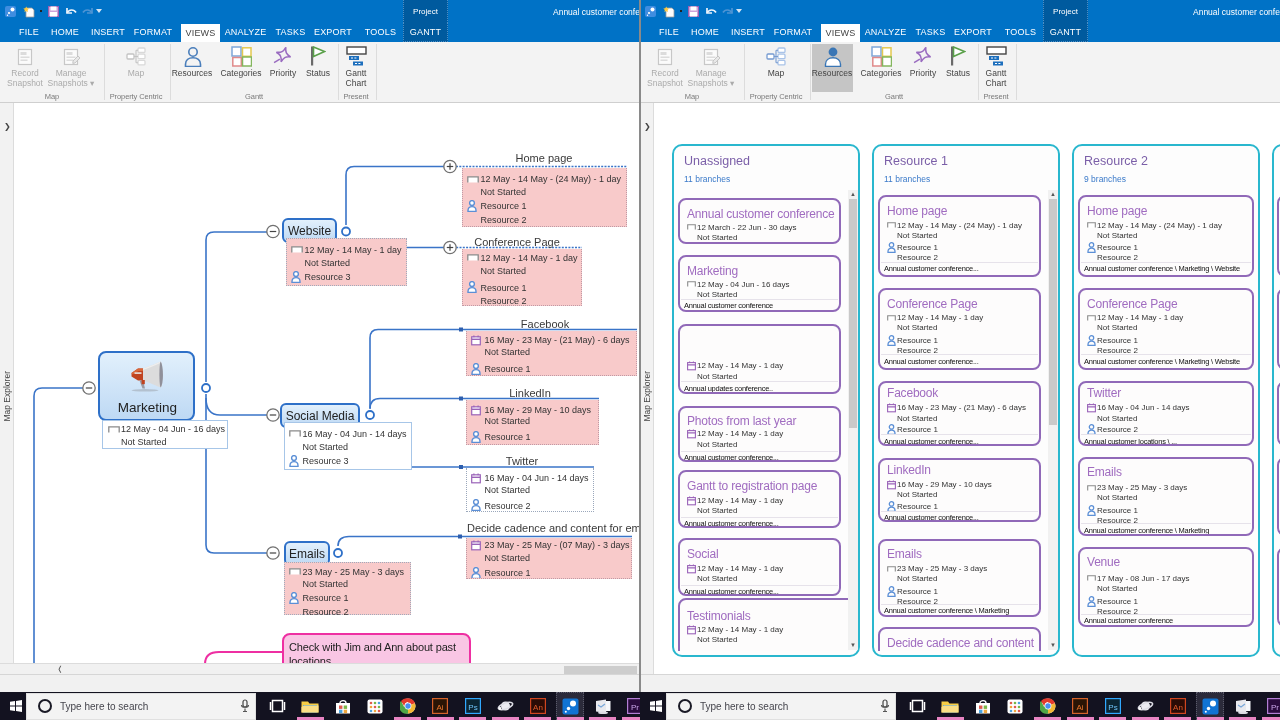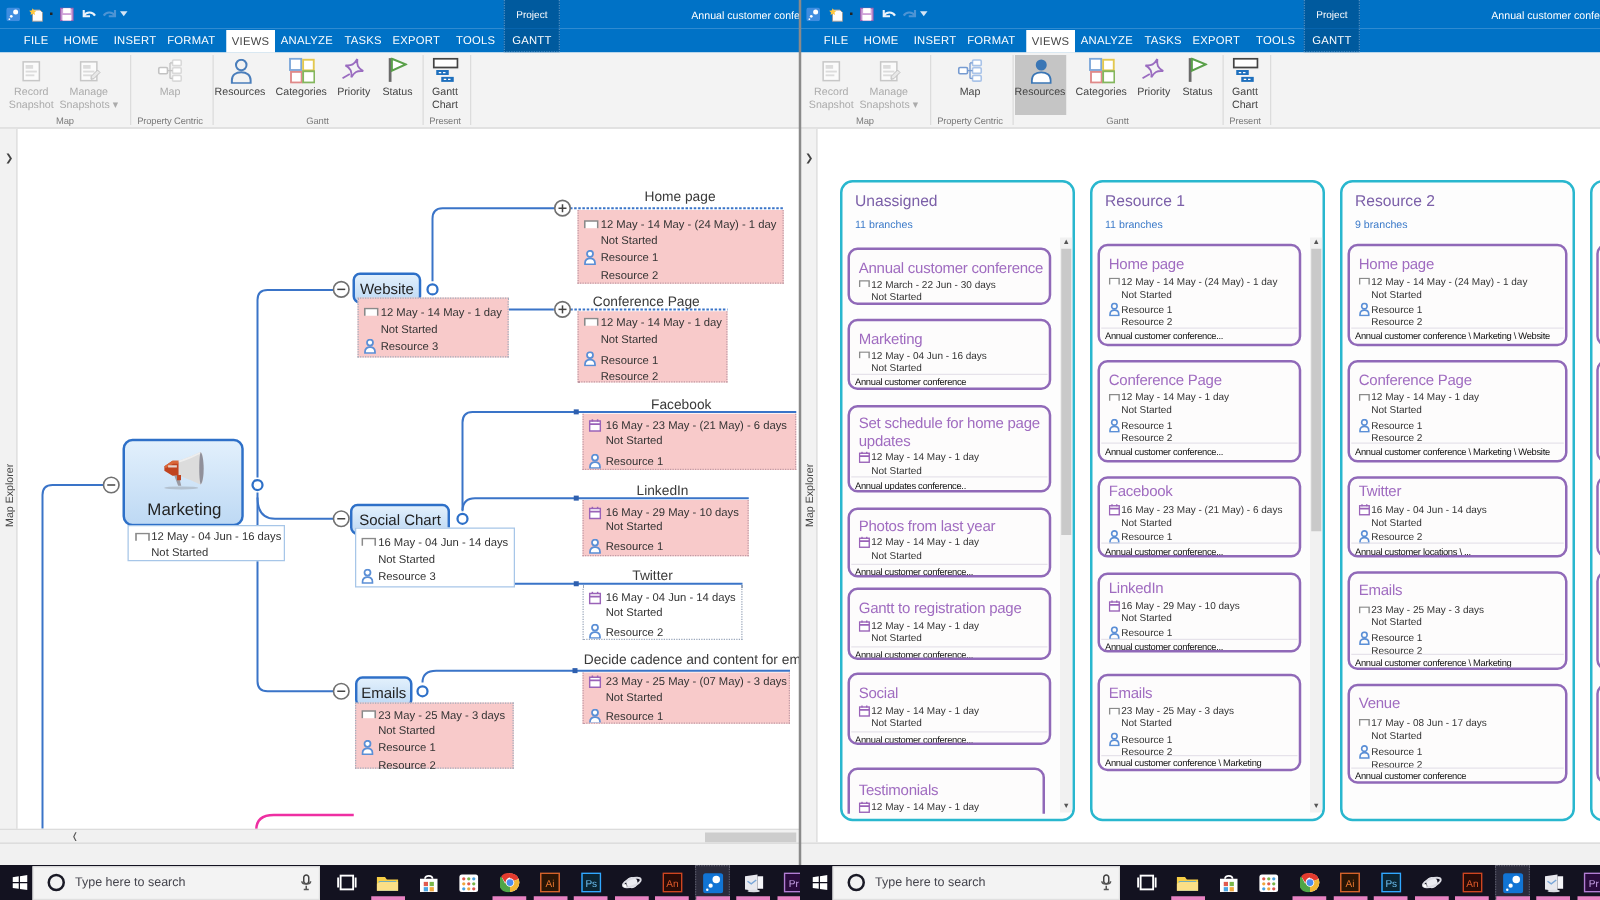--- a/index.html
+++ b/index.html
@@ -211,21 +211,21 @@
           <path d="M0.8,6.5 V0.8 H11.2 V6.5" fill="#fff" stroke="#8a8a8a" stroke-width="1.3"></path>
         </svg>
         <div class="irow" style="left:17.5px;top:5.5px">12 May - 14 May - 1 day</div>
         <div class="irow" style="left:17.5px;top:18.5px">Not Started</div>
         <svg class="abs" style="left:4px;top:31.5px" width="10" height="12" viewBox="0 0 10 12">
           <circle cx="5" cy="3" r="2.4" fill="#fff" stroke="#5b8fd6" stroke-width="1.4"></circle>
           <path d="M1,11.5 V10.4 C1,8 2.8,6.6 5,6.6 C7.2,6.6 9,8 9,10.4 V11.5 Z" fill="#fff" stroke="#5b8fd6" stroke-width="1.4"></path>
         </svg>
         <div class="irow" style="left:17.5px;top:33px">Resource 3</div>
       </div>
-      <div class="node" style="left:280px;top:300px;width:80px;height:25px;line-height:23px">Social Chart</div>
+      <div class="node" style="left:280px;top:300px;width:80px;height:25px;line-height:23px">Social Media</div>
       <div class="ibox" style="left:284px;top:319px;width:128px;height:48px">
         <svg class="abs" style="left:4px;top:7.0px" width="12" height="7" viewBox="0 0 12 7">
           <path d="M0.8,6.5 V0.8 H11.2 V6.5" fill="#fff" stroke="#8a8a8a" stroke-width="1.3"></path>
         </svg>
         <div class="irow" style="left:17.5px;top:5.5px">16 May - 04 Jun - 14 days</div>
         <div class="irow" style="left:17.5px;top:18.5px">Not Started</div>
         <svg class="abs" style="left:4px;top:31.5px" width="10" height="12" viewBox="0 0 10 12">
           <circle cx="5" cy="3" r="2.4" fill="#fff" stroke="#5b8fd6" stroke-width="1.4"></circle>
           <path d="M1,11.5 V10.4 C1,8 2.8,6.6 5,6.6 C7.2,6.6 9,8 9,10.4 V11.5 Z" fill="#fff" stroke="#5b8fd6" stroke-width="1.4"></path>
         </svg>
@@ -238,20 +238,21 @@
         </svg>
         <div class="irow" style="left:17.5px;top:3.5px">23 May - 25 May - 3 days</div>
         <div class="irow" style="left:17.5px;top:16px">Not Started</div>
         <svg class="abs" style="left:4px;top:28.5px" width="10" height="12" viewBox="0 0 10 12">
           <circle cx="5" cy="3" r="2.4" fill="#fff" stroke="#5b8fd6" stroke-width="1.4"></circle>
           <path d="M1,11.5 V10.4 C1,8 2.8,6.6 5,6.6 C7.2,6.6 9,8 9,10.4 V11.5 Z" fill="#fff" stroke="#5b8fd6" stroke-width="1.4"></path>
         </svg>
         <div class="irow" style="left:17.5px;top:30px">Resource 1</div>
         <div class="irow" style="left:17.5px;top:43.5px">Resource 2</div>
       </div>
+      <div class="abs" style="left:282px;top:530px;width:189px;height:41px;background:#f9c6e4;border:2px solid #ee2fa2;border-radius:8px;font-size:11px;letter-spacing:-.15px;color:#222;padding:6px 0 0 5px;line-height:13.5px;white-space:nowrap;overflow:hidden">Check with Jim and Ann about past<br>locations</div>
       <div class="ctitle" style="left:464px;top:49px;width:160px;text-align:center">Home page</div>
       <div class="ctitle" style="left:437px;top:132.5px;width:160px;text-align:center">Conference Page</div>
       <div class="ctitle" style="left:465px;top:215px;width:160px;text-align:center">Facebook</div>
       <div class="ctitle" style="left:450px;top:283.5px;width:160px;text-align:center">LinkedIn</div>
       <div class="ctitle" style="left:442px;top:351.5px;width:160px;text-align:center">Twitter</div>
       <div class="ctitle" style="left:467px;top:419px">Decide cadence and content for emails</div>
       <div class="card0 cardp" style="left:462px;top:64.5px;width:165px;height:59px">
         <svg class="abs" style="left:4px;top:8.0px" width="12" height="7" viewBox="0 0 12 7">
           <path d="M0.8,6.5 V0.8 H11.2 V6.5" fill="#fff" stroke="#8a8a8a" stroke-width="1.3"></path>
         </svg>
@@ -568,21 +569,20 @@
             <div class="rct" style="top:7.5px">Marketing</div>
             <svg class="abs" style="left:6.5px;top:24.5px" width="9" height="6" viewBox="0 0 9 6">
               <path d="M0.7,5.5 V0.7 H8.3 V5.5" fill="#fff" stroke="#8a8a8a" stroke-width="1.1"></path>
             </svg>
             <div class="rrow" style="left:17px;top:23px">12 May - 04 Jun - 16 days</div>
             <div class="rrow" style="left:17px;top:33px">Not Started</div>
             <div class="rsepln" style="top:42px"></div>
             <div class="rfoot" style="top:44.5px">Annual customer conference</div>
           </div>
           <div class="rcard" style="left:4px;top:177.5px;width:163px;height:70.5px">
-            <div class="rct" style="top:5px">Set schedule for home page<br>updates</div>
             <svg class="abs" style="left:6.5px;top:35px" width="9" height="10" viewBox="0 0 9 10">
               <rect x="0.6" y="1.6" width="7.8" height="7.2" fill="#fff" stroke="#9a63b8" stroke-width="1.1"></rect>
               <line x1="0.6" y1="3.9" x2="8.4" y2="3.9" stroke="#9a63b8" stroke-width="1.3"></line>
               <line x1="2.6" y1="0.4" x2="2.6" y2="2" stroke="#9a63b8" stroke-width="1.1"></line>
               <line x1="6.4" y1="0.4" x2="6.4" y2="2" stroke="#9a63b8" stroke-width="1.1"></line>
             </svg>
             <div class="rrow" style="left:17px;top:35px">12 May - 14 May - 1 day</div>
             <div class="rrow" style="left:17px;top:46px">Not Started</div>
             <div class="rsepln" style="top:55.5px"></div>
             <div class="rfoot" style="top:58.0px">Annual updates conference..</div>
@@ -619,21 +619,21 @@
               <rect x="0.6" y="1.6" width="7.8" height="7.2" fill="#fff" stroke="#9a63b8" stroke-width="1.1"></rect>
               <line x1="0.6" y1="3.9" x2="8.4" y2="3.9" stroke="#9a63b8" stroke-width="1.3"></line>
               <line x1="2.6" y1="0.4" x2="2.6" y2="2" stroke="#9a63b8" stroke-width="1.1"></line>
               <line x1="6.4" y1="0.4" x2="6.4" y2="2" stroke="#9a63b8" stroke-width="1.1"></line>
             </svg>
             <div class="rrow" style="left:17px;top:23.5px">12 May - 14 May - 1 day</div>
             <div class="rrow" style="left:17px;top:34px">Not Started</div>
             <div class="rsepln" style="top:44.5px"></div>
             <div class="rfoot" style="top:47.0px">Annual customer conference...</div>
           </div>
-          <div class="rcard" style="left:4px;top:468px;width:158px;height:60px">
+          <div class="rcard" style="left:4px;top:452px;width:194px;height:60px">
             <div class="rct" style="top:9px">Testimonials</div>
             <svg class="abs" style="left:6.5px;top:24.5px" width="9" height="10" viewBox="0 0 9 10">
               <rect x="0.6" y="1.6" width="7.8" height="7.2" fill="#fff" stroke="#9a63b8" stroke-width="1.1"></rect>
               <line x1="0.6" y1="3.9" x2="8.4" y2="3.9" stroke="#9a63b8" stroke-width="1.3"></line>
               <line x1="2.6" y1="0.4" x2="2.6" y2="2" stroke="#9a63b8" stroke-width="1.1"></line>
               <line x1="6.4" y1="0.4" x2="6.4" y2="2" stroke="#9a63b8" stroke-width="1.1"></line>
             </svg>
             <div class="rrow" style="left:17px;top:24.5px">12 May - 14 May - 1 day</div>
             <div class="rrow" style="left:17px;top:35px">Not Started</div>
           </div>
@@ -724,20 +724,23 @@
             <div class="rrow" style="left:17px;top:23px">23 May - 25 May - 3 days</div>
             <div class="rrow" style="left:17px;top:33px">Not Started</div>
             <svg class="abs" style="left:7px;top:44.5px" width="9" height="11" viewBox="0 0 9 11">
               <circle cx="4.5" cy="2.9" r="2.2" fill="none" stroke="#5b8fd6" stroke-width="1.3"></circle>
               <path d="M1,10.5 V9.4 C1,7.3 2.6,6.1 4.5,6.1 C6.4,6.1 8,7.3 8,9.4 V10.5 Z" fill="none" stroke="#5b8fd6" stroke-width="1.3"></path>
             </svg>
             <div class="rrow" style="left:17px;top:45.5px">Resource 1</div>
             <div class="rrow" style="left:17px;top:55.5px">Resource 2</div>
             <div class="rsepln" style="top:62.5px"></div>
             <div class="rfoot" style="top:65.0px">Annual customer conference \ Marketing</div>
+          </div>
+          <div class="rcard" style="left:4px;top:480.79999999999995px;width:163px;height:40px">
+            <div class="rct" style="top:7px">Decide cadence and content</div>
           </div>
           <div class="sbar" style="left:174px;top:44px;height:460px">
             <div class="sarr" style="top:0">▲</div>
             <div class="sarr" style="top:451px">▼</div>
             <div class="sthumb" style="top:9px;height:226px"></div>
           </div>
         </div>
       </div>
       <div class="rcolt" style="left:244px;top:51px">Resource 1</div>
       <div class="rcolb" style="left:244px;top:71px">11 branches</div>

